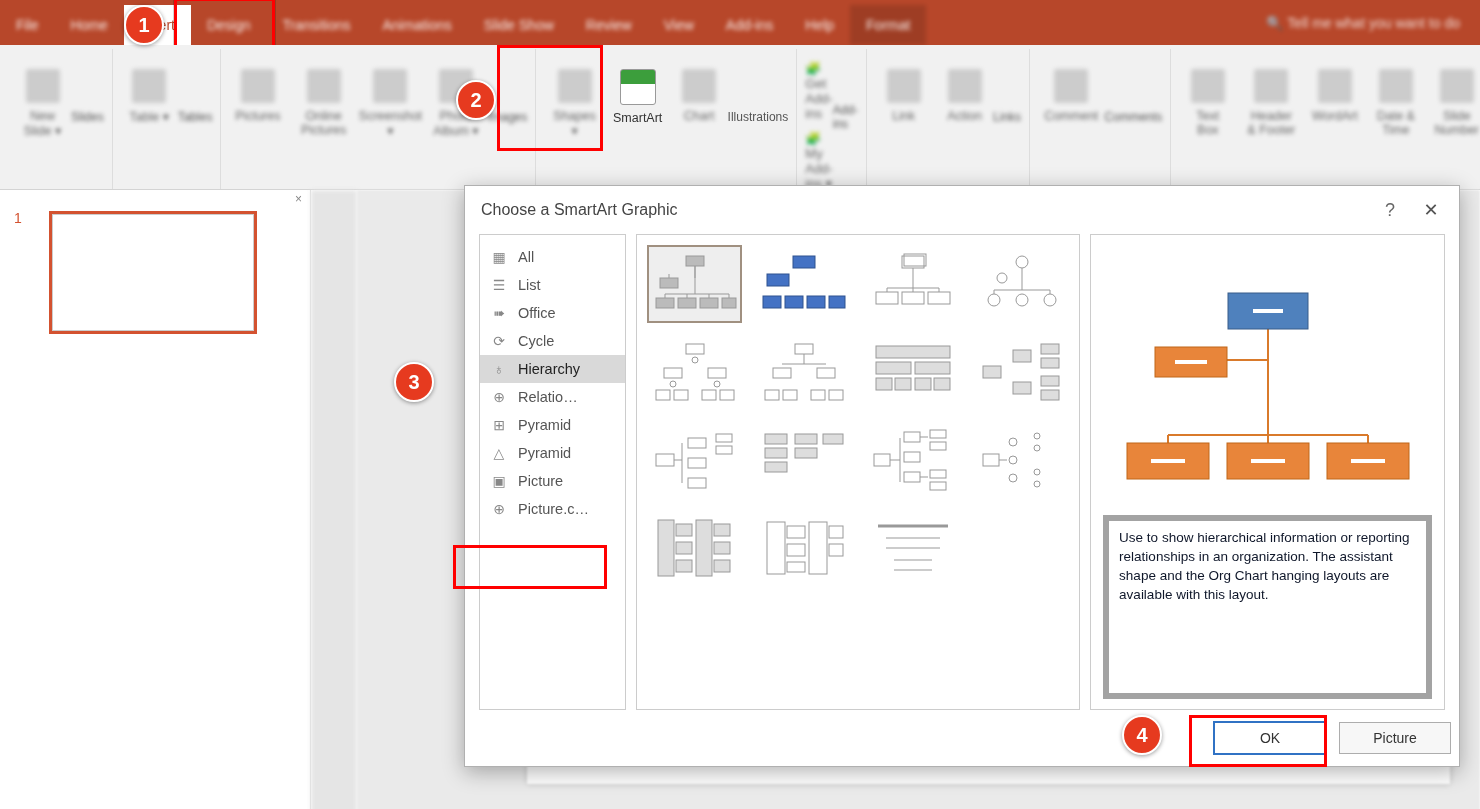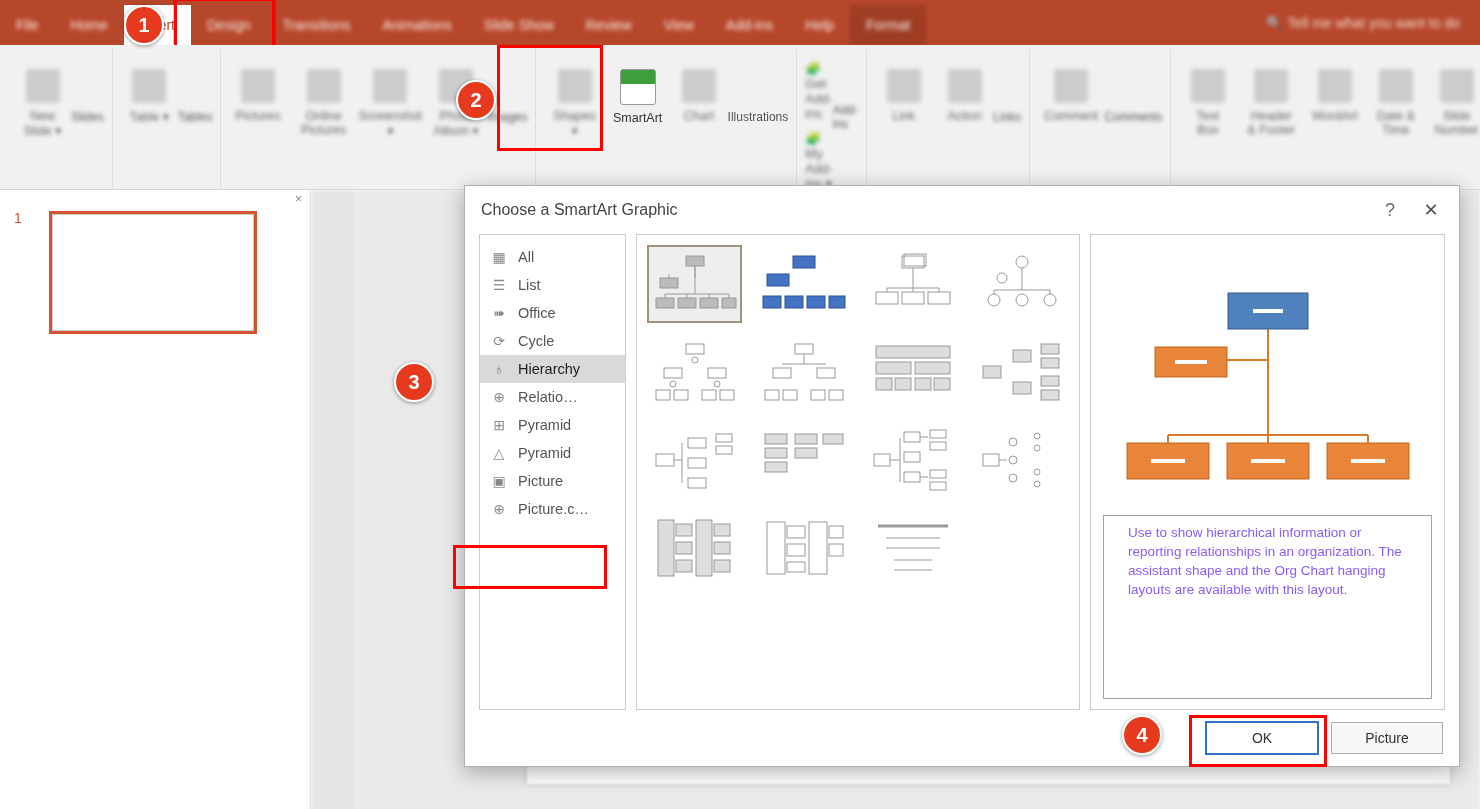--- a/index.html
+++ b/index.html
@@ -302,36 +302,36 @@
     align-items: center;
     justify-content: center;
   }
   .preview-title {
     font-weight: 600;
     color: #555;
     margin: 6px 0 4px;
     font-size:14.5px;
   }
   .preview-desc {
-    border: 1px solid #a3a3a3;
-    padding: 8px 24px;
-    color: #8b5cf6;
+    border: 6px solid #a3a3a3;
+    padding: 8px 10px;
+    color: #0f172a;
     font-size: 13.5px;
     line-height: 1.4;
     flex:1;
   }
 
   
   .dialog-buttons {
     height: 56px;
     display: flex;
     align-items: center;
     justify-content: flex-end;
     gap: 12px;
-    padding: 0 16px;
+    padding: 0 8px;
     position: relative;
   }
   .dlg-btn {
     width: 110px;
     height: 30px;
     border: 1px solid #adadad;
     background: #f7f7f7;
     color: #333;
     display: flex;
     align-items: center;

